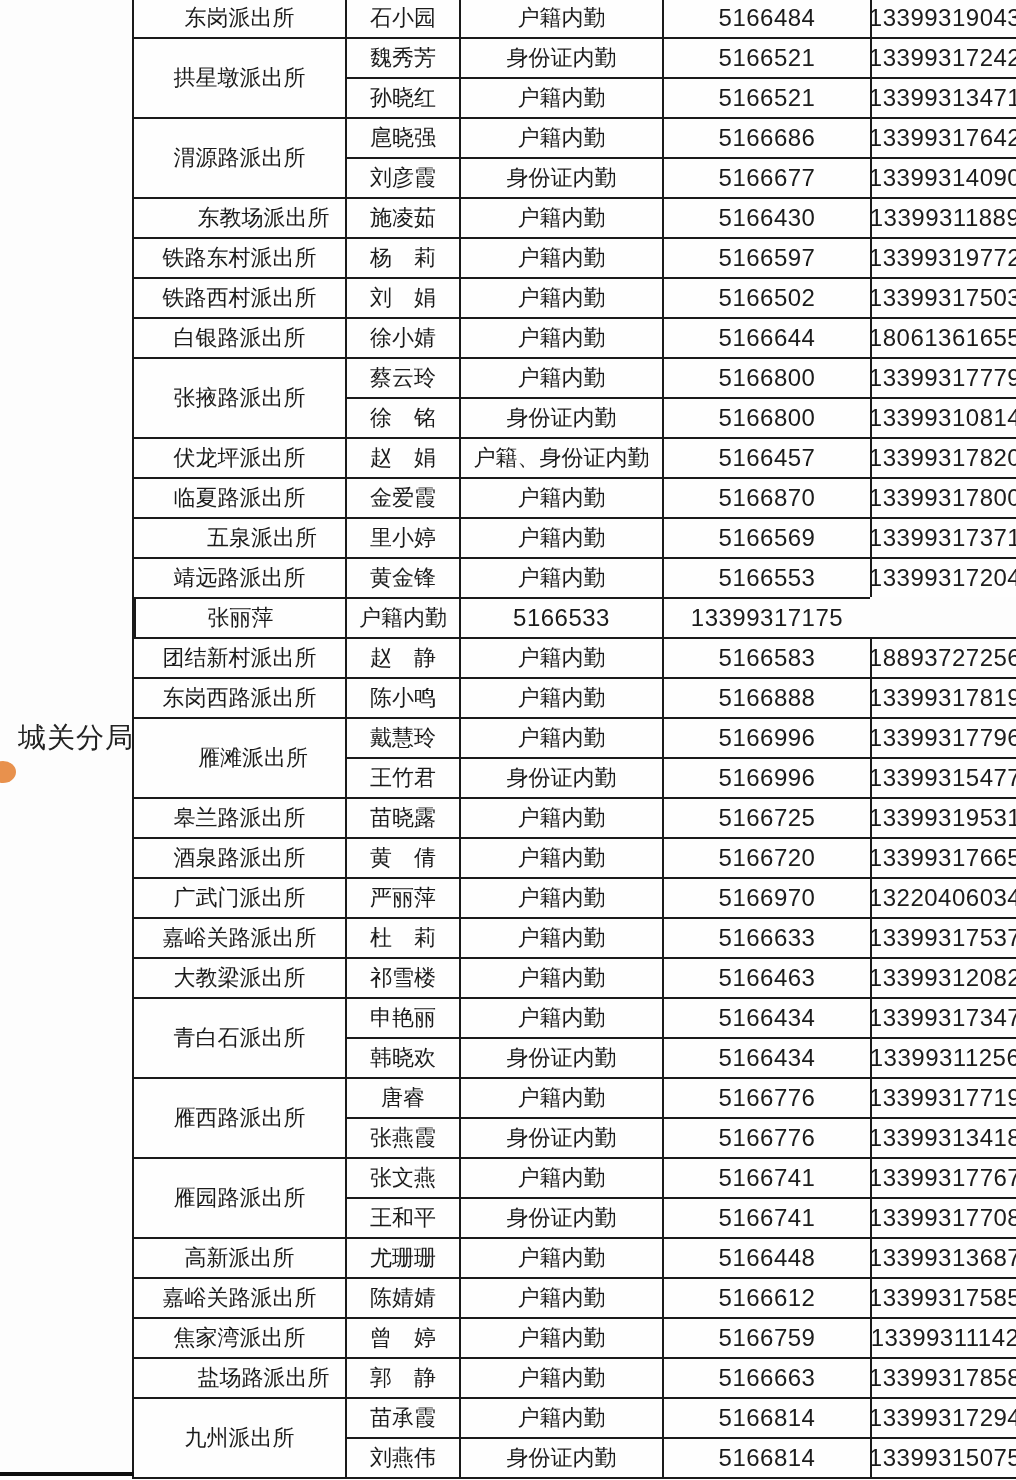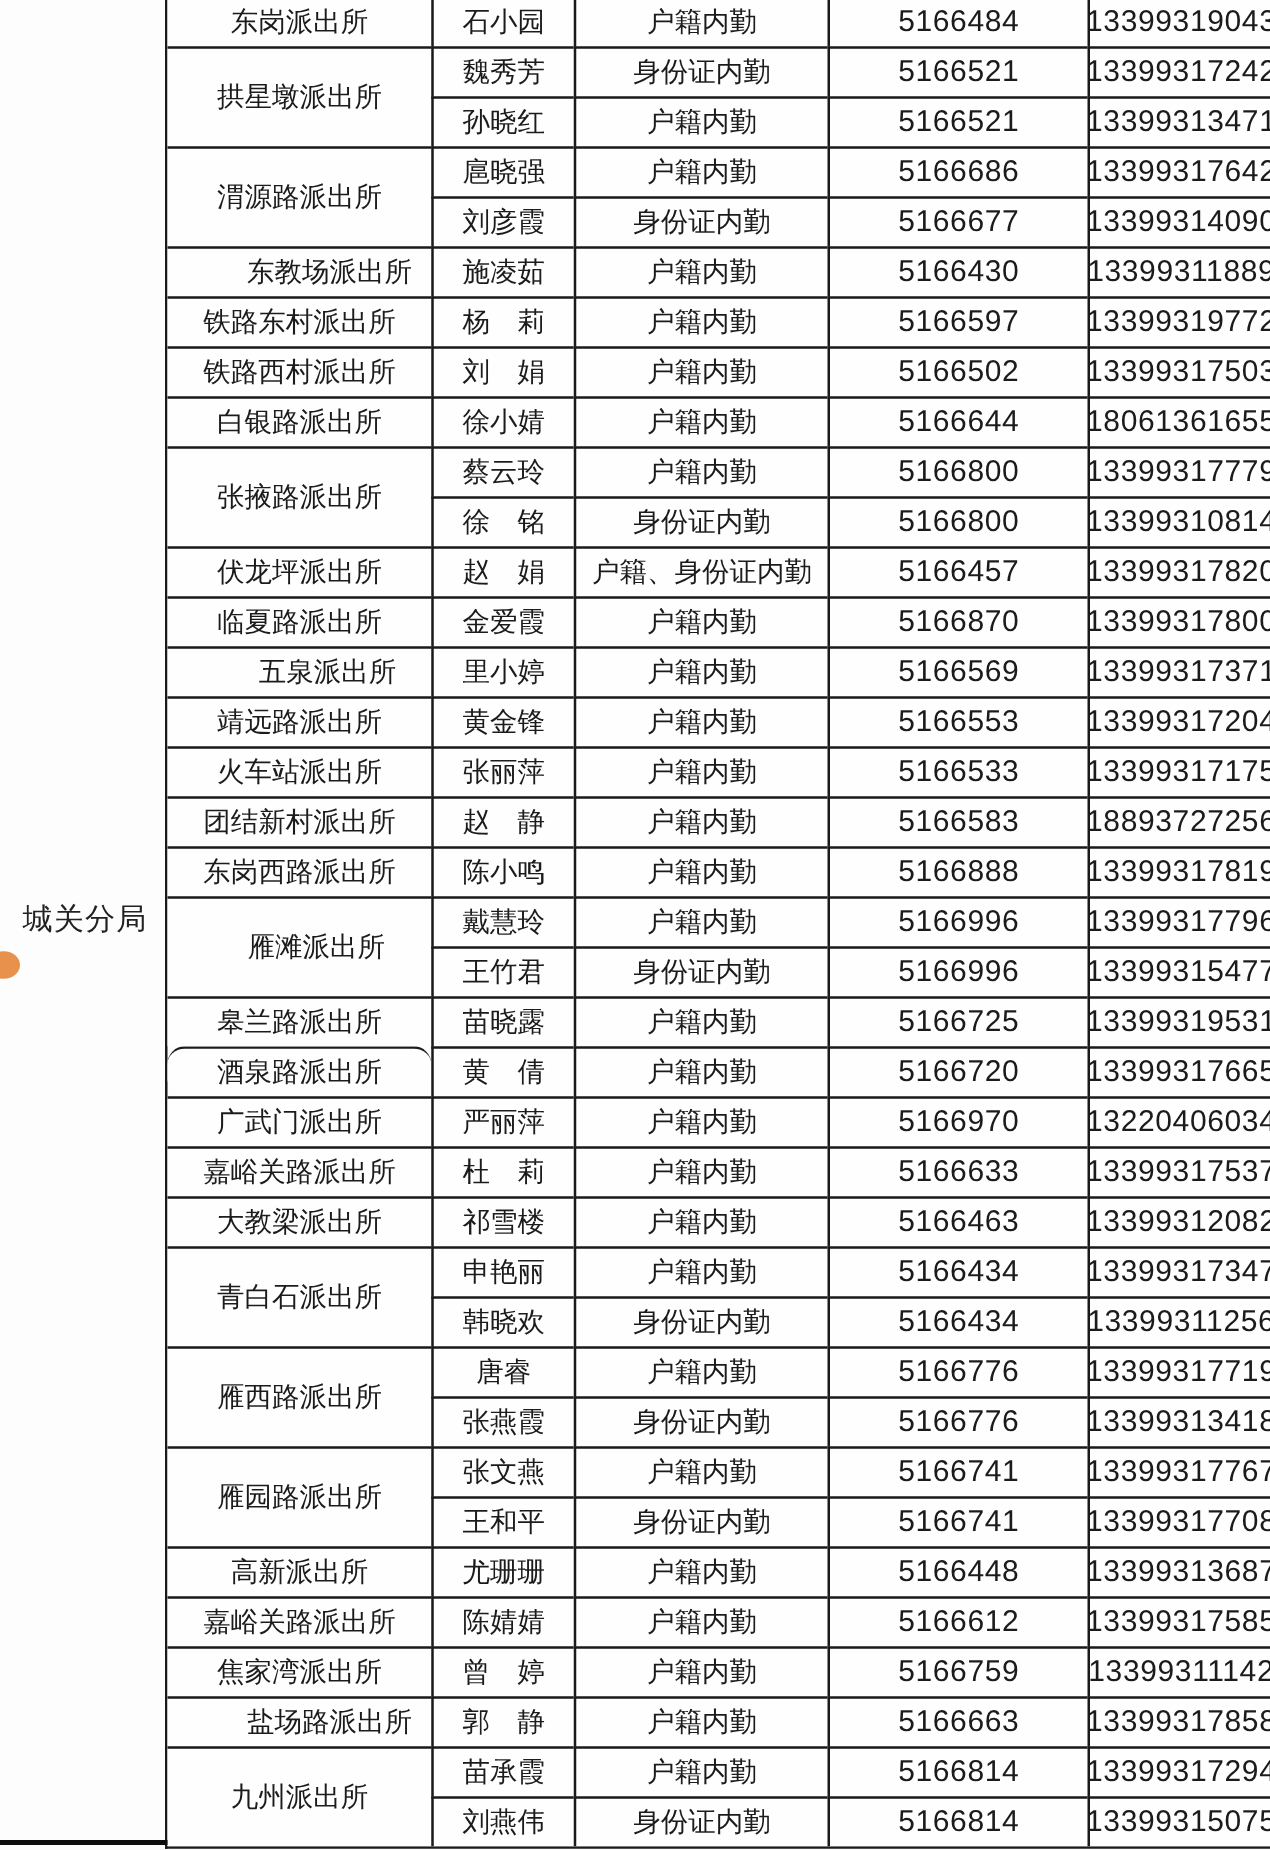--- a/index.html
+++ b/index.html
@@ -9,21 +9,21 @@
   html,body{margin:0;padding:0;}
   body{
     width:1016px;height:1480px;overflow:hidden;
     background:#fdfdfd;
     font-family:"Liberation Sans","DejaVu Sans",sans-serif;
   }
   .page{position:relative;width:1016px;height:1480px;overflow:hidden;background:#fdfdfd;}
 
   .bureau-label{
     position:absolute;left:18px;top:719px;
-    font-size:24px;font-weight:500;color:#222;
+    font-size:28px;font-weight:500;color:#222;
     letter-spacing:1px;white-space:nowrap;
   }
   .orange-dot{
     position:absolute;left:-10px;top:761px;
     width:26px;height:22px;border-radius:50%;
     background:#e8914d;
   }
 
   .tbl{
     position:absolute;left:132px;top:-3px;
@@ -122,21 +122,20 @@
       <div class="c station" style="grid-row: span 1; padding-left: 45px;">五泉派出所</div>
       <div class="c name">里小婷</div>
       <div class="c duty">户籍内勤</div>
       <div class="c phone">5166569</div>
       <div class="c mobile">13399317371</div>
       <div class="c station" style="grid-row: span 1;">靖远路派出所</div>
       <div class="c name">黄金锋</div>
       <div class="c duty">户籍内勤</div>
       <div class="c phone">5166553</div>
       <div class="c mobile">13399317204</div>
-      <div class="c station" style="grid-row: span 1;">火车站派出所</div>
       <div class="c name">张丽萍</div>
       <div class="c duty">户籍内勤</div>
       <div class="c phone">5166533</div>
       <div class="c mobile">13399317175</div>
       <div class="c station" style="grid-row: span 1;">团结新村派出所</div>
       <div class="c name">赵　静</div>
       <div class="c duty">户籍内勤</div>
       <div class="c phone">5166583</div>
       <div class="c mobile">18893727256</div>
       <div class="c station" style="grid-row: span 1;">东岗西路派出所</div>
@@ -151,21 +150,21 @@
       <div class="c mobile">13399317796</div>
       <div class="c name">王竹君</div>
       <div class="c duty">身份证内勤</div>
       <div class="c phone">5166996</div>
       <div class="c mobile">13399315477</div>
       <div class="c station" style="grid-row: span 1;">皋兰路派出所</div>
       <div class="c name">苗晓露</div>
       <div class="c duty">户籍内勤</div>
       <div class="c phone">5166725</div>
       <div class="c mobile">13399319531</div>
-      <div class="c station" style="grid-row: span 1; border-radius: 14px;">酒泉路派出所</div>
+      <div class="c station" style="grid-row: span 1;">酒泉路派出所</div>
       <div class="c name">黄　倩</div>
       <div class="c duty">户籍内勤</div>
       <div class="c phone">5166720</div>
       <div class="c mobile">13399317665</div>
       <div class="c station" style="grid-row: span 1;">广武门派出所</div>
       <div class="c name">严丽萍</div>
       <div class="c duty">户籍内勤</div>
       <div class="c phone">5166970</div>
       <div class="c mobile">13220406034</div>
       <div class="c station" style="grid-row: span 1;">嘉峪关路派出所</div>

